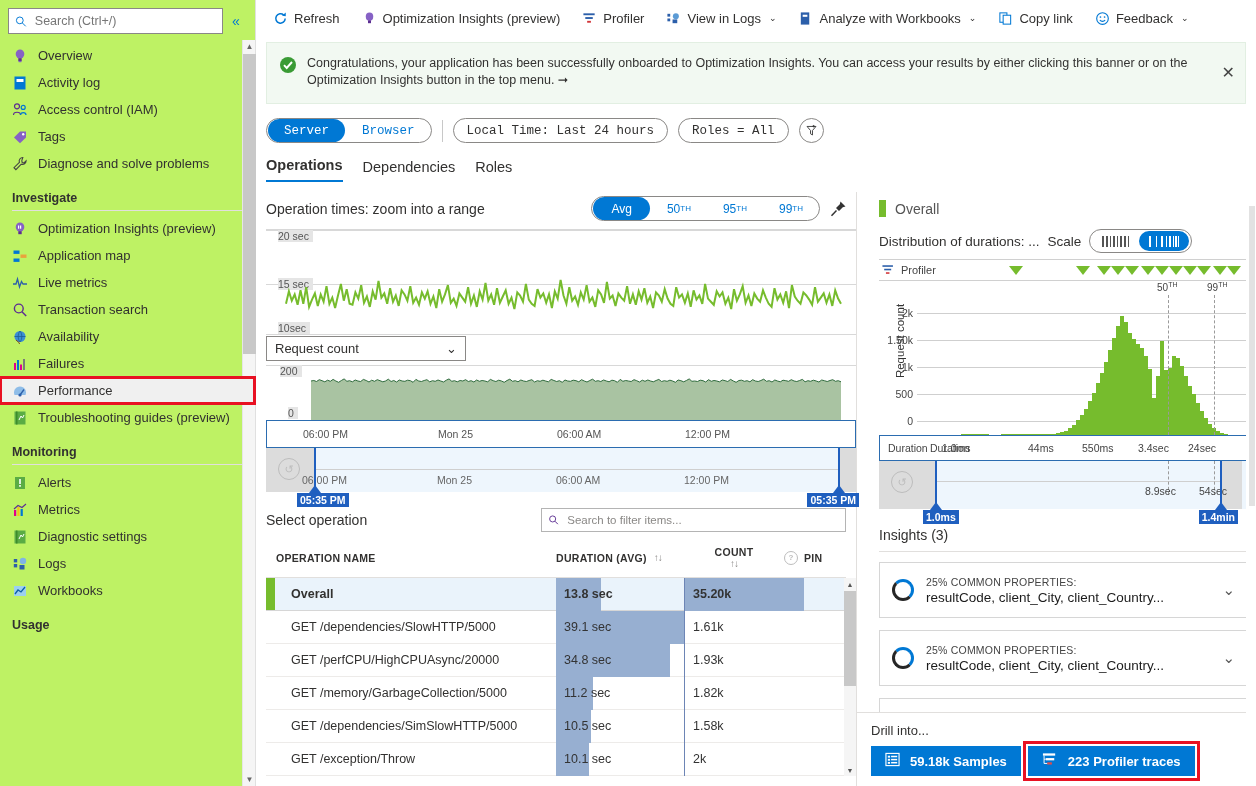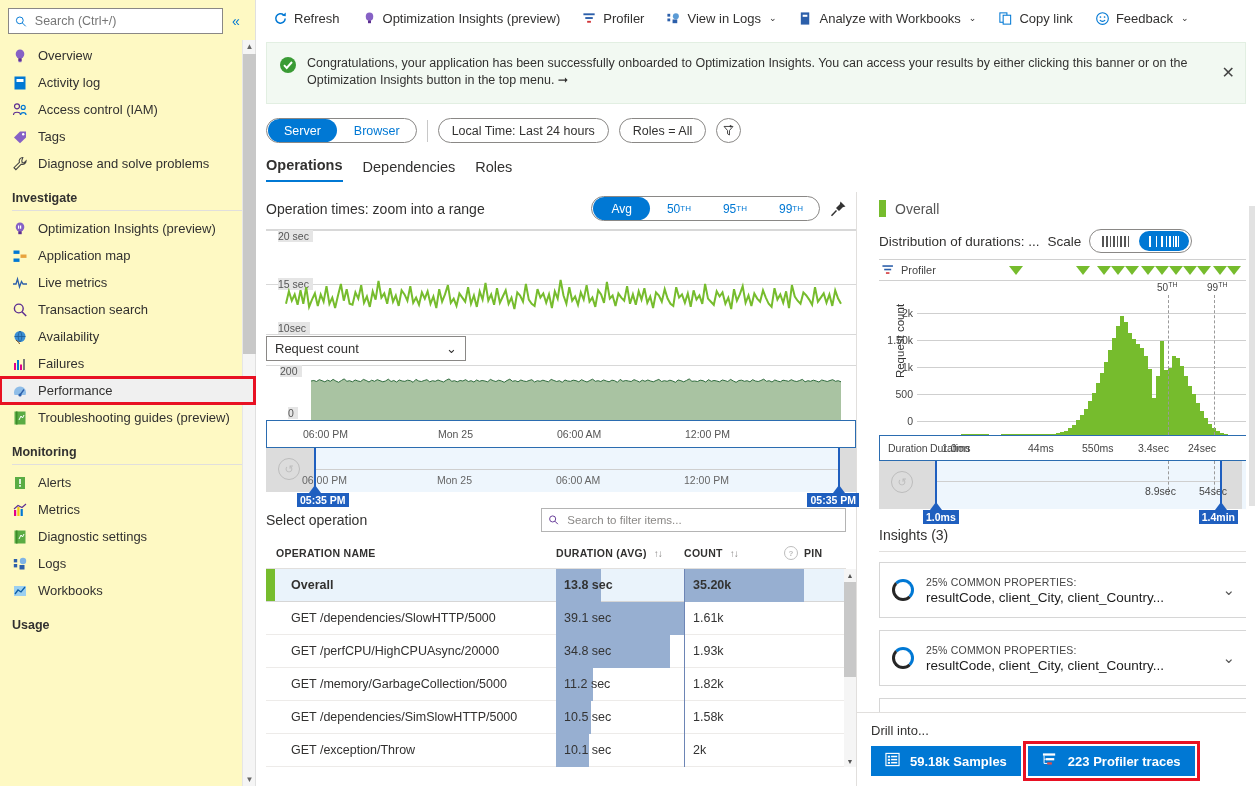--- a/index.html
+++ b/index.html
@@ -7,21 +7,21 @@
   body {
     width:1256px; height:786px;
     font-family: "Liberation Sans", sans-serif;
     font-size:13px; color:#333; background:#fff;
     overflow:hidden;
   }
   .app { display:flex; width:1256px; height:786px; }
 
   
   .sidebar {
-    width:256px; height:786px; background:#fef9c3;
+    width:256px; height:786px; background:#bef264;
     border-right:1px solid #e0e0e0;
     position:relative; flex:0 0 256px;
   }
   .search-row { display:flex; align-items:center; padding:8px 6px 6px 8px; }
   .search-box {
     flex:1; height:26px; border:1px solid #8a8886; background:#fff;
     display:flex; align-items:center; padding:0 6px; gap:6px;
   }
   .search-box input {
     border:0; outline:0; font-family:inherit; font-size:12.5px;
@@ -74,21 +74,21 @@
     display:flex; align-items:flex-start; padding:12px 10px 12px 12px; gap:10px;
     min-height:62px; position:relative;
   }
   .banner-ico { width:18px; height:18px; flex:0 0 18px; margin-top:1px; }
   .banner-txt { font-size:12.5px; line-height:17px; color:#323130; max-width:890px; }
   .banner-close {
     position:absolute; right:10px; top:50%; transform:translateY(-50%);
     font-size:16px; color:#444; cursor:pointer; line-height:1;
   }
 
-  .filterbar { display:flex; align-items:center; gap:10px; padding:14px 0 0 10px; }
+  .filterbar { display:flex; align-items:center; gap:10px; padding:14px 0 0 10px;font-family:Liberation Mono, monospace; }
   .pivot-pill {
     display:flex; align-items:center; border:1px solid #8a8886;
     border-radius:14px; height:25px; padding:0; overflow:hidden; background:#fff;
   }
   .pivot-pill .seg {
     padding:0 16px; height:100%; display:flex; align-items:center;
     font-size:12.5px; color:#0078d4; cursor:pointer;
   }
   .pivot-pill .seg.on { background:#0078d4; color:#fff; border-radius:14px; height:23px; margin:1px; }
   .vsep { width:1px; height:22px; background:#c8c8c8; }
@@ -149,21 +149,21 @@
   .filter-input {
     width:305px; height:24px; border:1px solid #b4b4b4; background:#fff;
     display:flex; align-items:center; gap:6px; padding:0 6px;
   }
   .filter-input input { border:0; outline:0; font-size:11.5px; color:#666; width:100%; font-family:inherit; background:transparent; }
   .filter-input input::placeholder { color:#8a8886; }
 
   .colhead { display:flex; align-items:center; font-size:10.5px; font-weight:bold; color:#323130; letter-spacing:.3px; padding:14px 0 8px 0; border-bottom:1px solid #e1dfdd; margin-right:10px; }
   .ch-name { width:290px; padding-left:10px; }
   .ch-dur { width:128px; }
-  .ch-cnt { width:100px; }
+  .ch-cnt { width:100px;flex-direction:column; }
   .sort-ico { font-size:10px; color:#8a8886; margin-left:7px; margin-right:7px; letter-spacing:-1px; }
   .pin-circ { width:14px; height:14px; border-radius:50%; border:1px solid #bdbdbd; color:#bdbdbd; font-size:8px; display:inline-flex; align-items:center; justify-content:center; margin-right:6px; }
 
   .rows { position:relative; margin-right:10px; }
   .row { display:flex; align-items:center; height:33px; border-bottom:1px solid #edebe9; position:relative; font-size:12.5px; cursor:pointer; }
   .row.sel { background:#eaf3fb; border-bottom:1px solid #d6d6d6; font-weight:bold; }
   .row .gbar { position:absolute; left:0; top:0; bottom:0; width:9px; background:#76bc2d; }
   .cell-name { width:290px; padding-left:25px; color:#323130; white-space:nowrap; overflow:hidden; }
   .row.sel .cell-name { padding-left:25px; }
   .cell-dur { width:128px; position:relative; height:33px; display:flex; align-items:center; padding-left:8px; }

